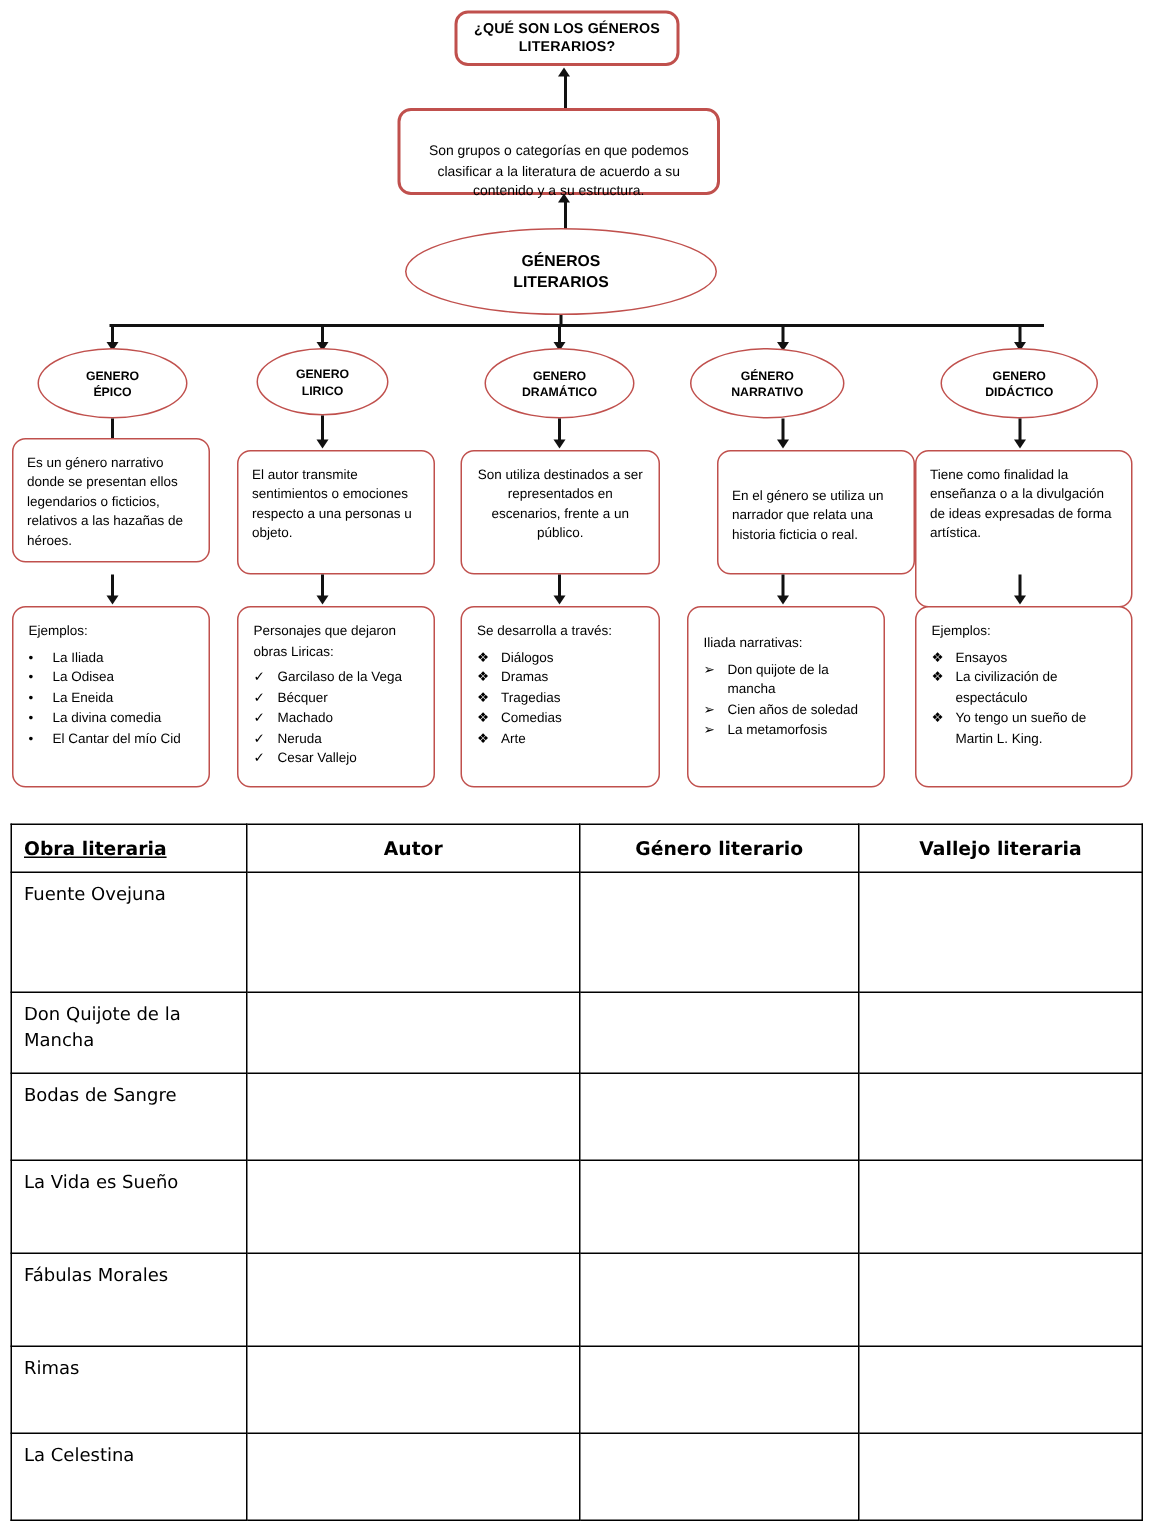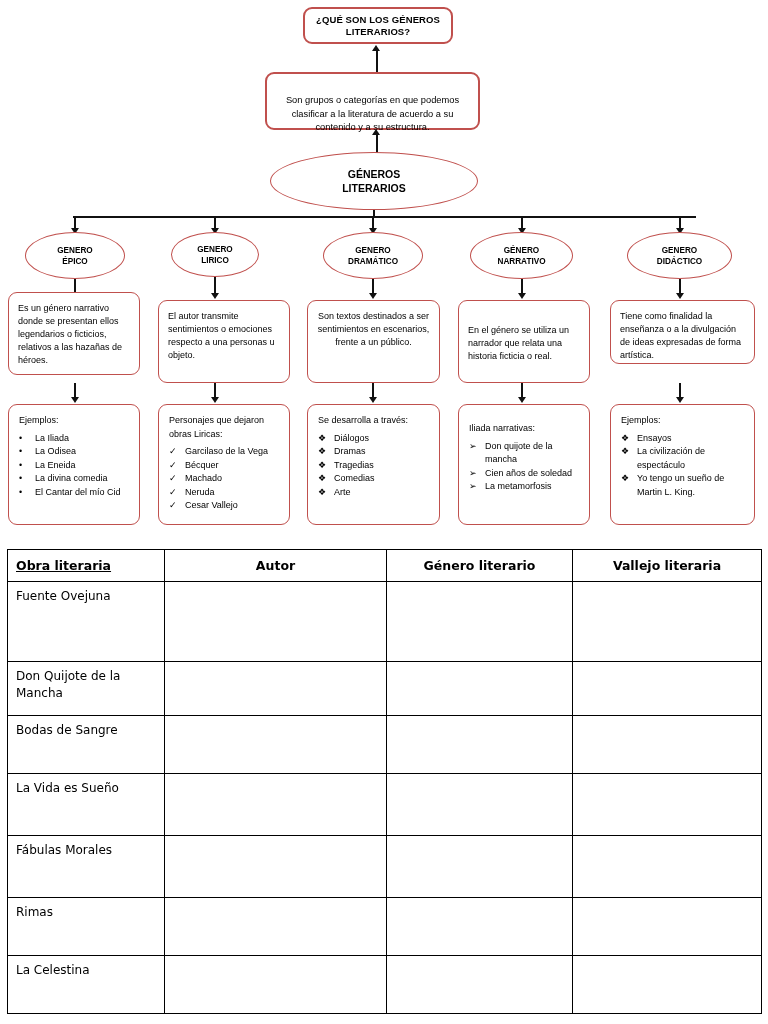--- a/index.html
+++ b/index.html
@@ -154,62 +154,62 @@
     </ul>
   </div>
 
   <div class="oval" style="left:323px;top:232px;width:100px;height:47px;">
     <span style="white-space:pre-line;">GENERO
 DRAMÁTICO</span>
   </div>
   <div class="vline" style="left:372px;top:279px;height:16px;"></div>
   <div class="arrow down" style="left:369px;top:293px;"></div>
   <div class="rbox desc-box center" style="left:307px;top:300px;width:133px;height:83px;">
-    <span>Son textos destinados a ser sentimientos en escenarios, frente a un público.</span>
+    <span>Son utiliza destinados a ser representados en escenarios, frente a un público.</span>
   </div>
   <div class="vline" style="left:372px;top:383px;height:16px;"></div>
   <div class="arrow down" style="left:369px;top:397px;"></div>
   <div class="rbox list-box" style="left:307px;top:404px;width:133px;height:121px;">
     <span class="lst-head">Se desarrolla a través:</span>
     <ul class="b indent">
       <li><span class="bl">❖</span><span>Diálogos</span></li>
       <li><span class="bl">❖</span><span>Dramas</span></li>
       <li><span class="bl">❖</span><span>Tragedias</span></li>
       <li><span class="bl">❖</span><span>Comedias</span></li>
       <li><span class="bl">❖</span><span>Arte</span></li>
     </ul>
   </div>
 
-  <div class="oval" style="left:470px;top:232px;width:103px;height:47px;">
+  <div class="oval" style="left:460px;top:232px;width:103px;height:47px;">
     <span style="white-space:pre-line;">GÉNERO
 NARRATIVO</span>
   </div>
   <div class="vline" style="left:521px;top:279px;height:16px;"></div>
   <div class="arrow down" style="left:518px;top:293px;"></div>
-  <div class="rbox desc-box" style="left:458px;top:300px;width:132px;height:83px;">
+  <div class="rbox desc-box" style="left:478px;top:300px;width:132px;height:83px;">
     <span style="display:block;padding-top:14px;">En el género se utiliza un narrador que relata una historia ficticia o real.</span>
   </div>
   <div class="vline" style="left:521px;top:383px;height:16px;"></div>
   <div class="arrow down" style="left:518px;top:397px;"></div>
   <div class="rbox list-box" style="left:458px;top:404px;width:132px;height:121px;">
     <span class="lst-head" style="padding-top:8px;">Iliada narrativas:</span>
     <ul class="b indent">
       <li><span class="bl">➢</span><span>Don quijote de la mancha</span></li>
       <li><span class="bl">➢</span><span>Cien años de soledad</span></li>
       <li><span class="bl">➢</span><span>La metamorfosis</span></li>
     </ul>
   </div>
 
   <div class="oval" style="left:627px;top:232px;width:105px;height:47px;">
     <span style="white-space:pre-line;">GENERO
 DIDÁCTICO</span>
   </div>
   <div class="vline" style="left:679px;top:279px;height:16px;"></div>
   <div class="arrow down" style="left:676px;top:293px;"></div>
-  <div class="rbox desc-box" style="left:610px;top:300px;width:145px;height:64px;">
+  <div class="rbox desc-box" style="left:610px;top:300px;width:145px;height:105px;">
     <span>Tiene como finalidad la enseñanza o a la divulgación de ideas expresadas de forma artística.</span>
   </div>
   <div class="vline" style="left:679px;top:383px;height:16px;"></div>
   <div class="arrow down" style="left:676px;top:397px;"></div>
   <div class="rbox list-box" style="left:610px;top:404px;width:145px;height:121px;">
     <span class="lst-head">Ejemplos:</span>
     <ul class="b indent">
       <li><span class="bl">❖</span><span>Ensayos</span></li>
       <li><span class="bl">❖</span><span>La civilización de espectáculo</span></li>
       <li><span class="bl">❖</span><span>Yo tengo un sueño de Martin L. King.</span></li>

